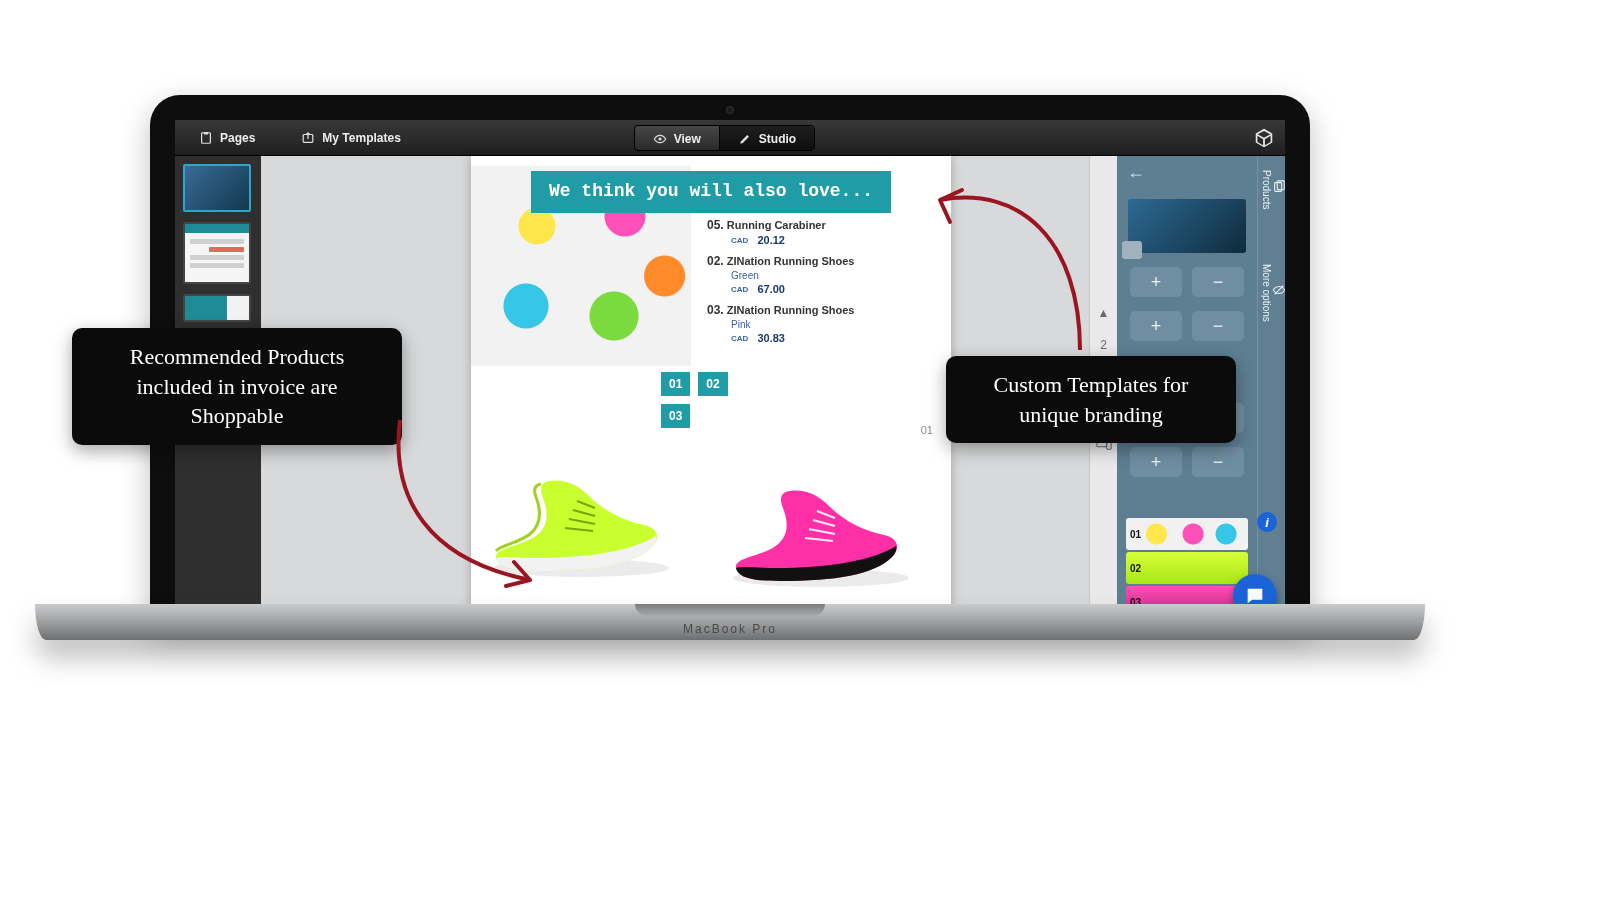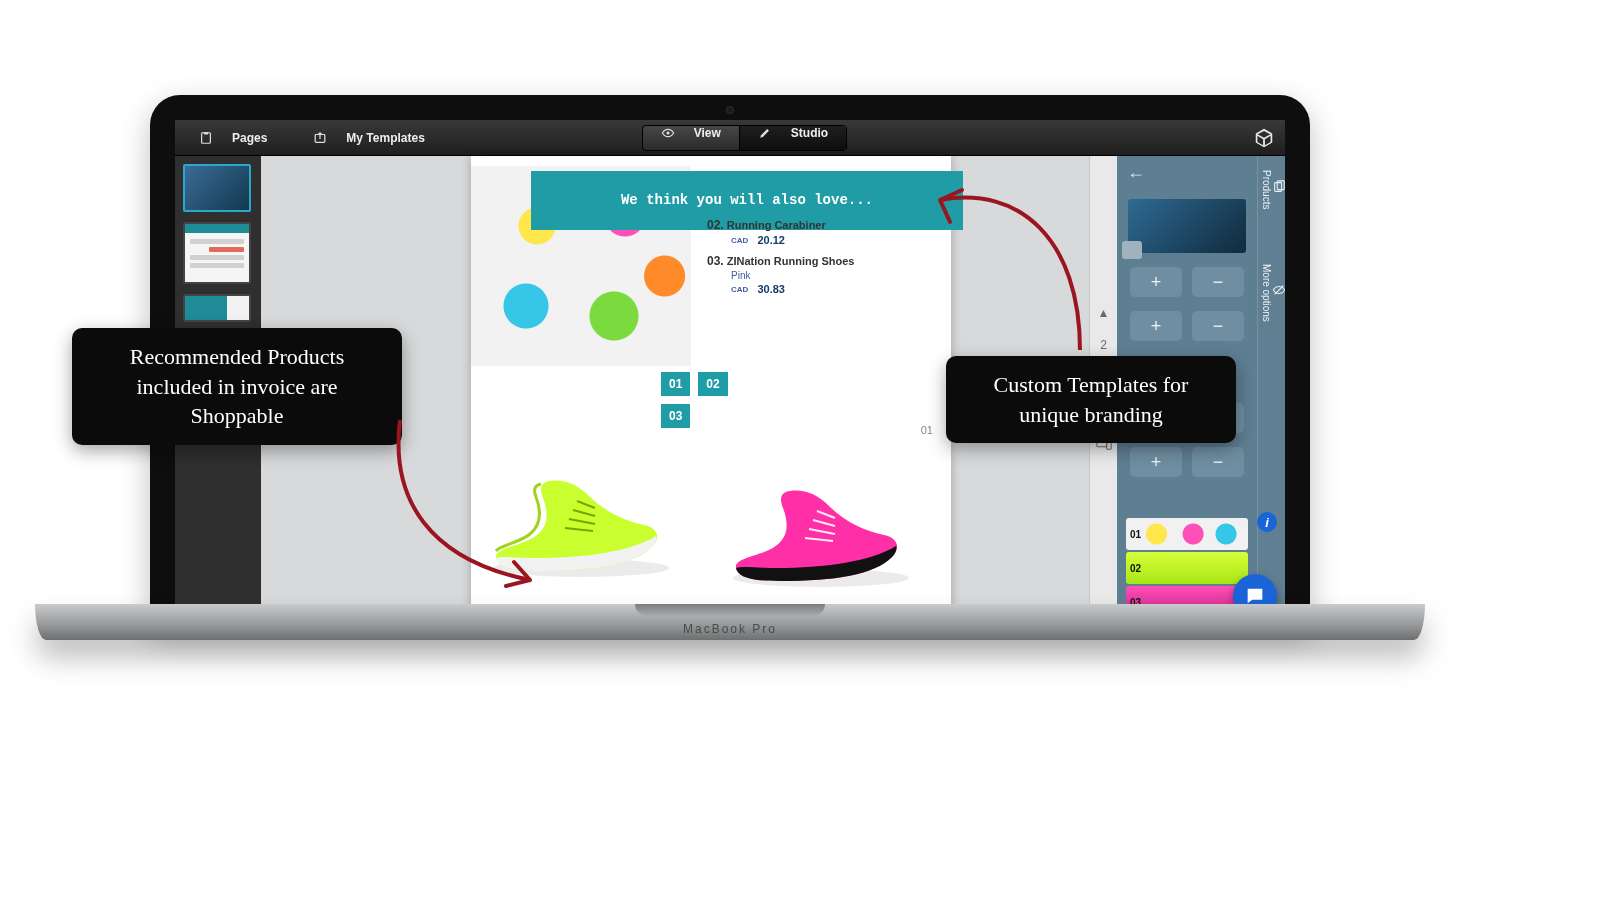--- a/index.html
+++ b/index.html
@@ -18,47 +18,47 @@
     background:linear-gradient(#7c7d7f,#a9aaac);border-radius:0 0 14px 14px;}
   .mbp{position:absolute;left:0;right:0;top:18px;text-align:center;font-size:12px;
     letter-spacing:2px;color:#4a4a4a;}
   
   .toolbar{height:36px;background:linear-gradient(#383838,#1f1f1f);display:flex;align-items:center;
     border-bottom:1px solid #000;}
   .tb-left,.tb-center,.tb-right{display:flex;align-items:center;height:100%;}
   .tb-left{padding-left:10px;gap:18px;}
   .tb-center{margin-left:auto;margin-right:auto;}
   .tb-right{margin-left:auto;padding-right:10px;}
-  .tb-btn{display:flex;align-items:center;gap:19px;color:#eee;font-size:12px;font-weight:600;
+  .tb-btn{display:flex;align-items:center;gap:7px;color:#eee;font-size:12px;font-weight:600;
     padding:0 14px;height:100%;cursor:pointer;}
   .seg{display:flex;height:26px;border:1px solid #000;border-radius:4px;overflow:hidden;
     background:linear-gradient(#474747,#2b2b2b);}
-  .seg .tb-btn{padding:12px 18px;height:26px;align-items:flex-end;}
+  .seg .tb-btn{padding:12px 18px;height:26px;}
   .seg .sep{width:1px;background:#000;}
   .seg .active{background:linear-gradient(#1f1f1f,#0c0c0c);}
   .ico{display:inline-flex;width:14px;height:14px;}
   
   .work{position:absolute;left:0;right:0;top:36px;bottom:0;background:#3a3a3a;display:flex;}
   .thumbs{width:86px;background:#2f2f2f;padding:8px;display:flex;flex-direction:column;gap:10px;}
   .thumb{width:68px;border:2px solid #444;border-radius:2px;background:#ddd;}
   .thumb.sel{border-color:#2aa7c9;}
   .t1{height:48px;background:linear-gradient(135deg,#3a6c96,#13384f);}
   .t2{height:62px;background:#f5f5f5;}
   .t2 .bar{height:9px;background:#1f8b96;}
   .t2 .rows{padding:3px;}
   .t2 .row{height:5px;background:#d0d0d0;margin:3px 2px;border-radius:1px;}
   .t2 .row.r{background:#e06b5a;width:60%;margin-left:auto;}
   .t3{height:28px;background:linear-gradient(90deg,#1f8b96 65%,#f2f2f2 65%);}
 
   .canvas-wrap{flex:1;position:relative;background:#d7d9da;}
   .canvas{position:absolute;left:210px;top:0;width:480px;bottom:0;background:#fff;
     box-shadow:0 0 10px rgba(0,0,0,.25);}
 
-  .banner{position:absolute;left:60px;top:15px;width:432px;padding:21px 16px;background:#1f9ca5;
-    color:#fff;font-family:"Courier New",monospace;font-size:14px;font-weight:700;text-align:center;
+  .banner{position:absolute;left:60px;top:15px;width:360px;padding:10px 16px;background:#1f9ca5;
+    color:#fff;font-family:"Courier New",monospace;font-size:18px;font-weight:700;text-align:center;
     line-height:1.2;}
   .prod-img{position:absolute;left:0;top:10px;width:220px;height:200px;overflow:hidden;
     background:radial-gradient(circle at 30% 30%,#ffe64b 0 18px,transparent 19px),
                radial-gradient(circle at 70% 25%,#ff4fb8 0 20px,transparent 21px),
                radial-gradient(circle at 25% 70%,#36c6e8 0 22px,transparent 23px),
                radial-gradient(circle at 65% 75%,#7bdb3e 0 24px,transparent 25px),
                radial-gradient(circle at 88% 55%,#ff8a2a 0 20px,transparent 21px),
                #f2f2f2;}
   .plist{position:absolute;left:236px;top:62px;right:14px;font-size:11px;color:#333;}
   .pitem{margin-bottom:4px;}
@@ -195,25 +195,34 @@
           <div class="thumb t3"></div>
         </div>
 
         <div class="canvas-wrap">
           <div class="canvas">
             <div class="prod-img"></div>
             <div class="banner">We think you will also love...</div>
 
             <div class="plist">
               <div class="pitem">
-                <span class="pnum">02.</span>
+                <span class="pnum">05.</span>
                 <span class="pname">Running Carabiner</span>
                 <div class="pprice">
                   <span class="cur">CAD</span>
                   <span class="val">20.12</span>
+                </div>
+              </div>
+              <div class="pitem">
+                <span class="pnum">02.</span>
+                <span class="pname">ZINation Running Shoes</span>
+                <div class="pcolor">Green</div>
+                <div class="pprice">
+                  <span class="cur">CAD</span>
+                  <span class="val">67.00</span>
                 </div>
               </div>
               <div class="pitem">
                 <span class="pnum">03.</span>
                 <span class="pname">ZINation Running Shoes</span>
                 <div class="pcolor">Pink</div>
                 <div class="pprice">
                   <span class="cur">CAD</span>
                   <span class="val">30.83</span>
                 </div>

